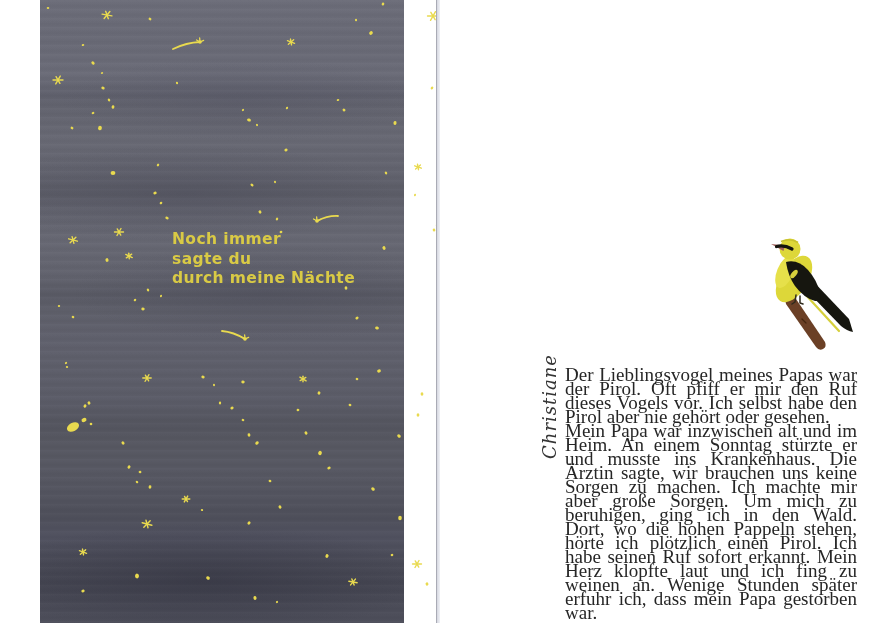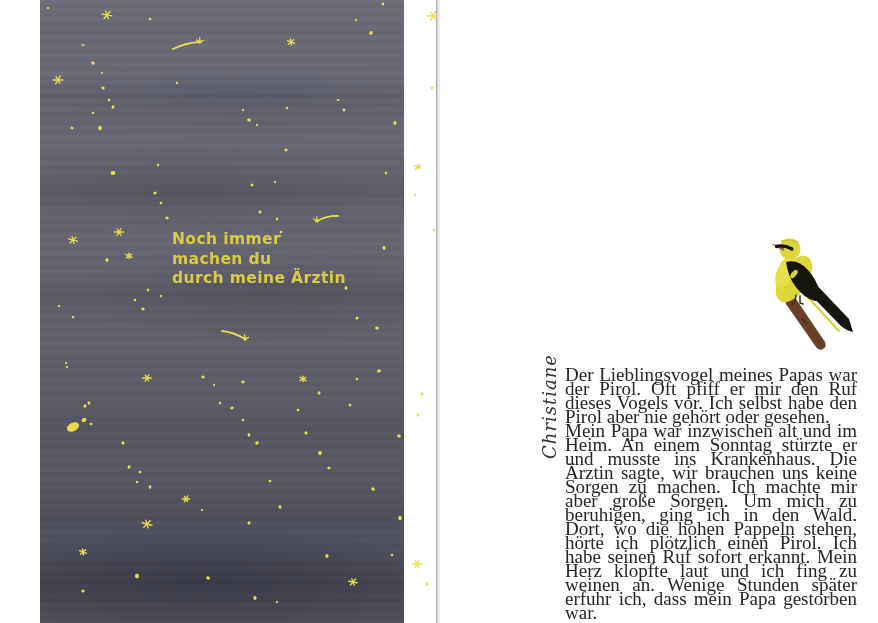--- a/index.html
+++ b/index.html
@@ -233,22 +233,22 @@
         <circle cx="43" cy="552" r="1.1" fill="#e9da4f"></circle>
         <ellipse cx="97" cy="576" rx="2.4" ry="1.9679999999999997" fill="#e9da4f" transform="rotate(102 97 576)"></ellipse>
         <ellipse cx="43" cy="591" rx="1.7" ry="1.394" fill="#e9da4f" transform="rotate(155 43 591)"></ellipse>
         <ellipse cx="168" cy="578" rx="1.9" ry="1.5579999999999998" fill="#e9da4f" transform="rotate(28 168 578)"></ellipse>
         <ellipse cx="215" cy="598" rx="1.9" ry="1.5579999999999998" fill="#e9da4f" transform="rotate(81 215 598)"></ellipse>
         <ellipse cx="237" cy="602" rx="1.2" ry="0.9839999999999999" fill="#e9da4f" transform="rotate(134 237 602)"></ellipse>
         <ellipse cx="310" cy="405" rx="1.4" ry="1.148" fill="#e9da4f" transform="rotate(7 310 405)"></ellipse>
       </svg>
     <div class="poem" style="color: rgb(217, 202, 69);">
       <div>Noch immer</div>
-      <div>machen du</div>
-      <div>durch meine Ärztin</div>
+      <div>sagte du</div>
+      <div>durch meine Nächte</div>
     </div>
   </div>
 
   <div class="page-edge"></div>
 
   <div class="page-right">
 
     <svg class="bird" width="90" height="115" viewBox="0 0 90 115">
 
       <path d="M20,63 Q19,58 24,57 L29,60 L60,106 Q62,111 58,113 Q54,115 51,111 L21,68 Z" fill="#6b4026"></path>

